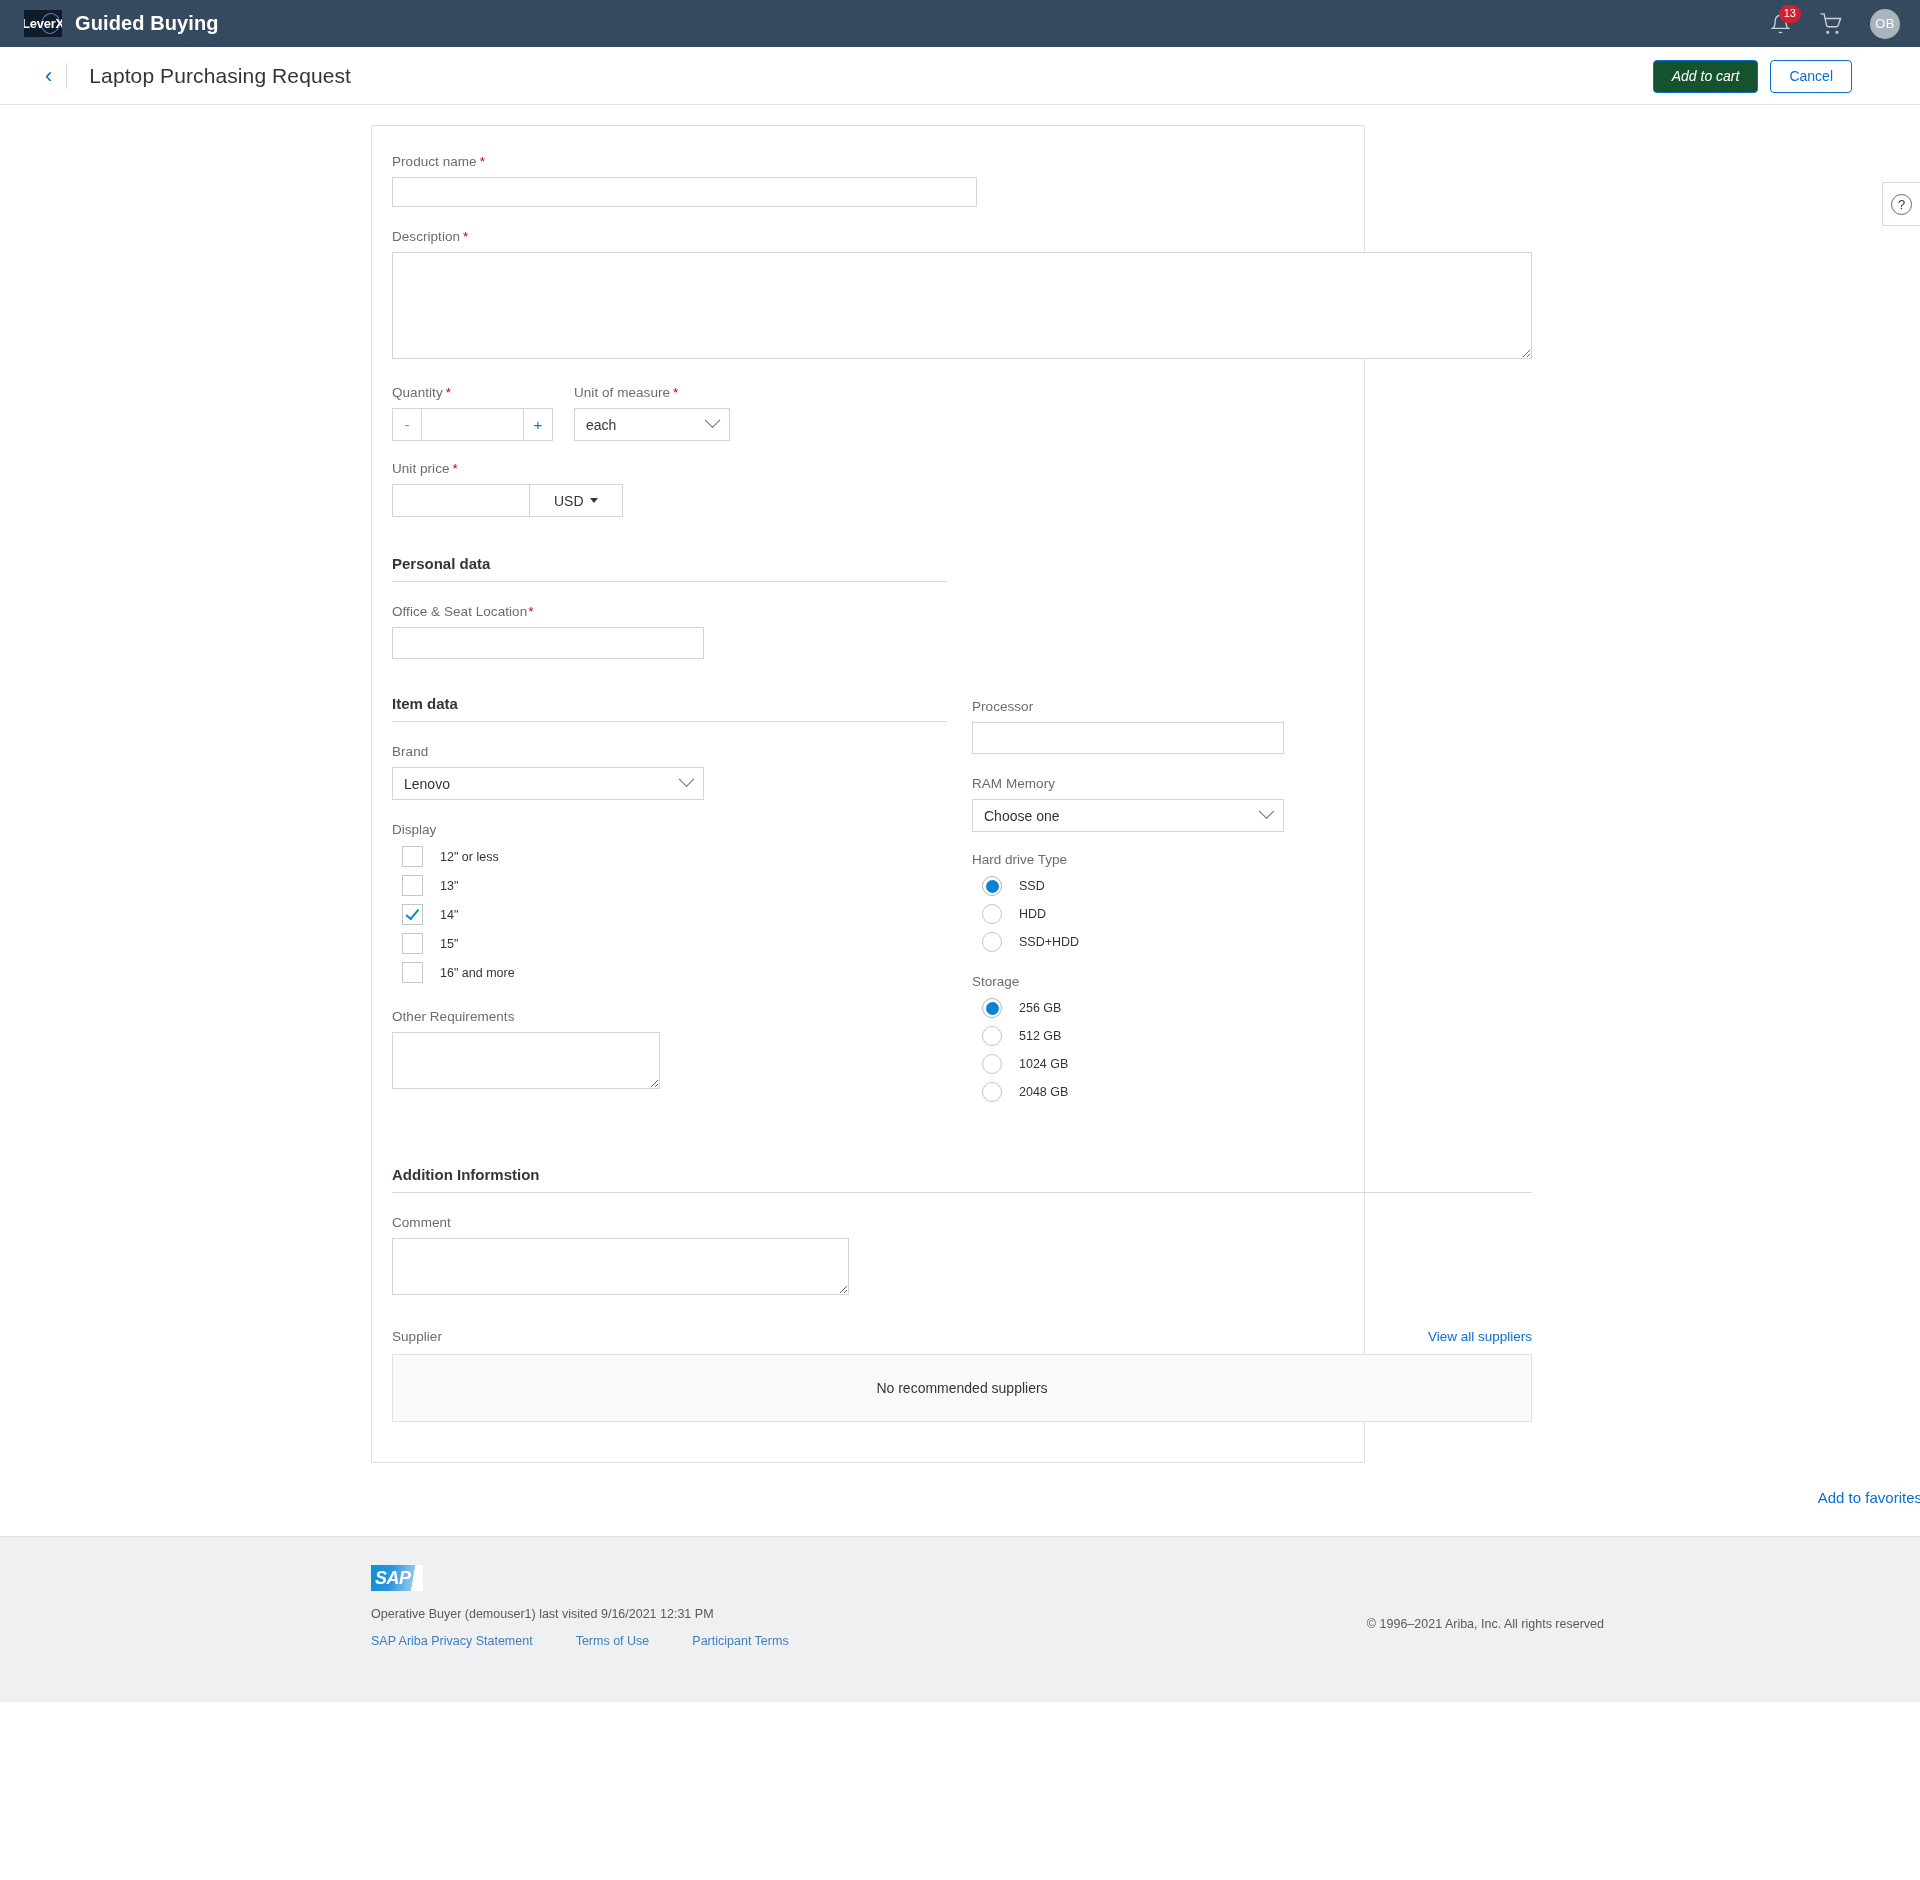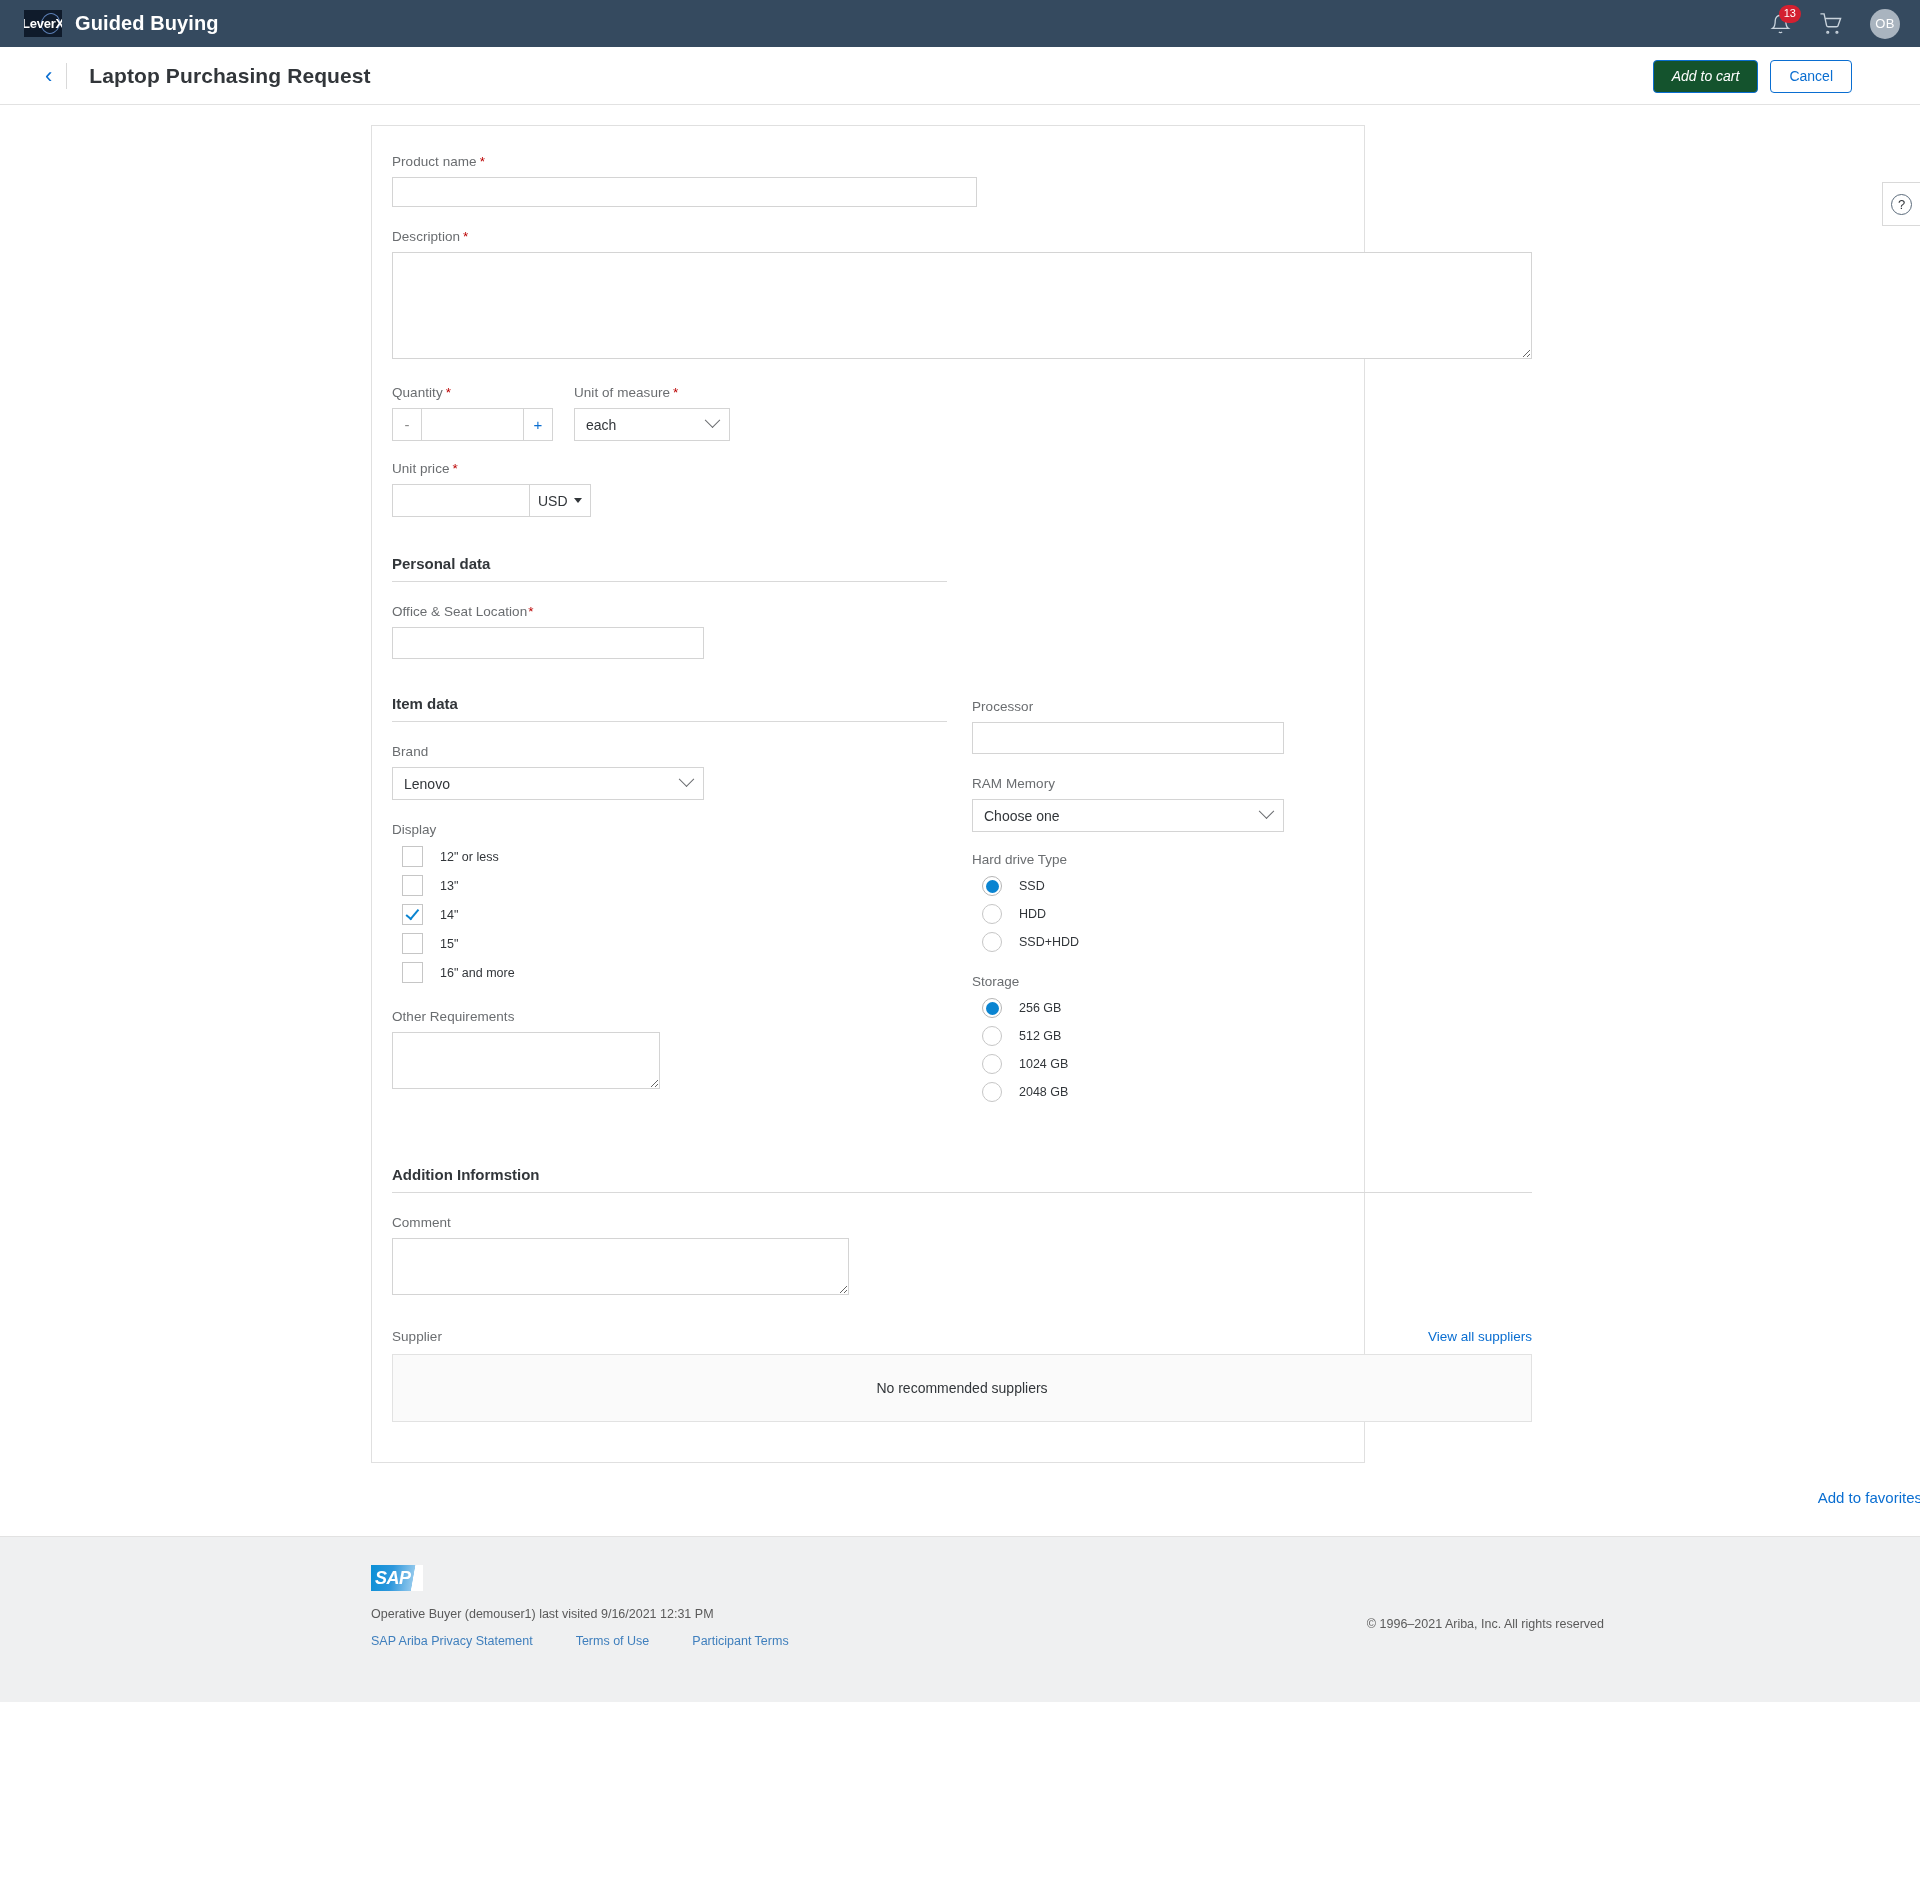--- a/index.html
+++ b/index.html
@@ -74,21 +74,21 @@
     padding: 0 24px;
     position: relative;
   }
   .back-arrow {
     color: #0a6ed1; font-size: 22px; line-height: 1;
     padding: 0 14px 0 21px; cursor: pointer;
     font-weight: 400;
   }
   .vsep { width: 1px; height: 26px; background: #d9d9d9; }
   .page-title {
-    font-size: 21px; color: #32363a; font-weight: 700;
+    font-size: 21px; color: #32363a; font-weight: 400;
     margin-left: 22px; letter-spacing: 0.1px;
   }
   .subheader-actions {
     position: absolute; right: 68px; top: 0; height: 58px;
     display: flex; align-items: center; gap: 12px;
   }
   .btn {
     height: 33px; padding: 0 18px;
     font-size: 14px; border-radius: 4px;
     display: flex; align-items: center; justify-content: center;
@@ -185,21 +185,21 @@
   .price-wrap { display: flex; }
   .price-wrap input {
     width: 137px; height: 33px;
     border: 1px solid #d4d4d4; border-right: none;
     padding: 0 8px; font-size: 14px;
     font-family: "Liberation Sans", sans-serif; outline: none;
   }
   .cur {
     height: 33px; border: 1px solid #d4d4d4;
     display: flex; align-items: center; gap: 6px;
-    padding: 0 8px; font-size: 14px; color: #32363a; cursor: pointer;
+    padding: 0 24px; font-size: 14px; color: #32363a; cursor: pointer;
     background: #fff;
   }
   .caret {
     width: 0; height: 0;
     border-left: 4.5px solid transparent;
     border-right: 4.5px solid transparent;
     border-top: 5px solid #32363a;
   }
 
   

